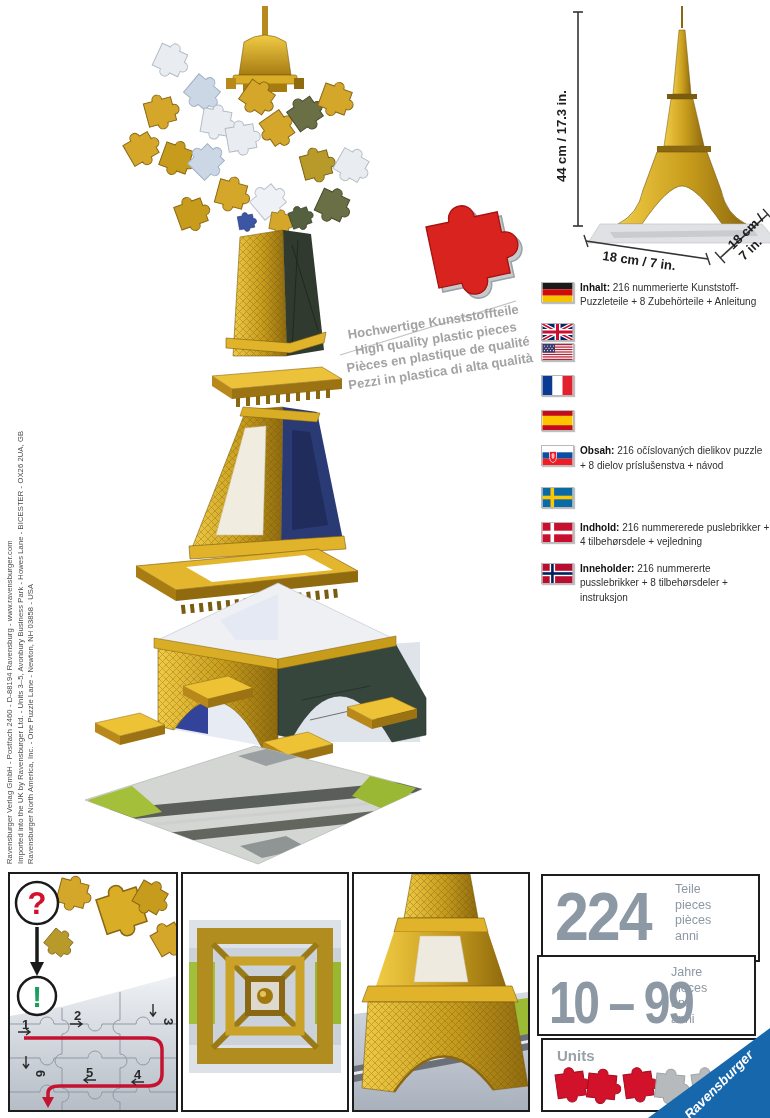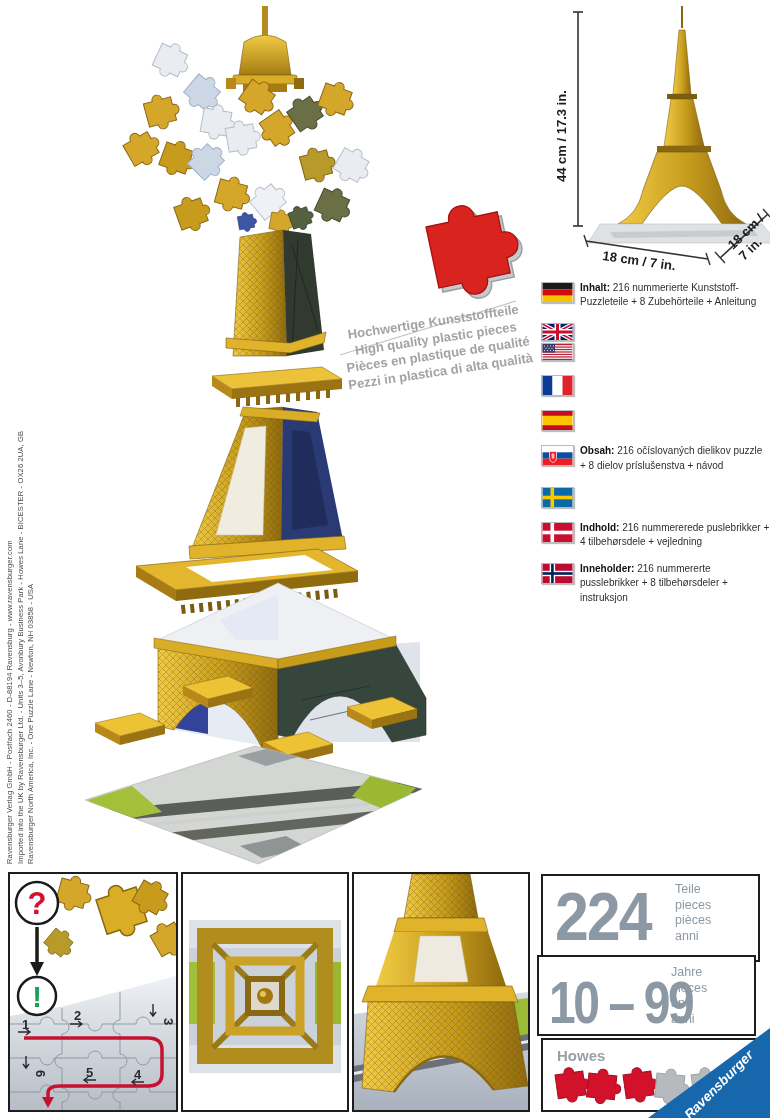--- a/index.html
+++ b/index.html
@@ -448,21 +448,21 @@
   <div class="abs bignum" style="left:10px;top:16px;font-size:50px;letter-spacing:-2.5px;transform:scale(.96,1.18)">10 – 99</div>
   <div class="abs units" style="left:132px;top:8px">
     <div>Jahre</div>
     <div>pieces</div>
     <div>ans</div>
     <div>anni</div>
   </div>
 </div>
 
 <div class="abs box" style="left:541px;top:1038px;width:219px;height:74px">
-  <div class="abs level-label" style="left:14px;top:7px">Howes</div>
+  <div class="abs level-label" style="left:14px;top:7px">Units</div>
   <svg class="abs" style="left:10px;top:25px" width="180" height="42" viewBox="0 0 180 42">
     <use href="#jig" transform="translate(2,10) rotate(-8)" stroke="#a30d20" stroke-width="1" fill="#d2112b"></use>
     <use href="#jig" transform="translate(36,8) rotate(6)" stroke="#a30d20" stroke-width="1" fill="#d2112b"></use>
     <use href="#jig" transform="translate(70,10) rotate(-8)" stroke="#a30d20" stroke-width="1" fill="#d2112b"></use>
     <use href="#jig" transform="translate(104,8) rotate(6)" stroke="#9fa3a6" stroke-width="1" fill="#b7babd"></use>
     <use href="#jig" transform="translate(138,10) rotate(-8)" stroke="#9fa3a6" stroke-width="1" fill="#b7babd"></use>
   </svg>
 </div>
 
 <svg class="abs brand-tri" style="left:648px;top:1028px" width="122" height="90" viewBox="0 0 122 90">

